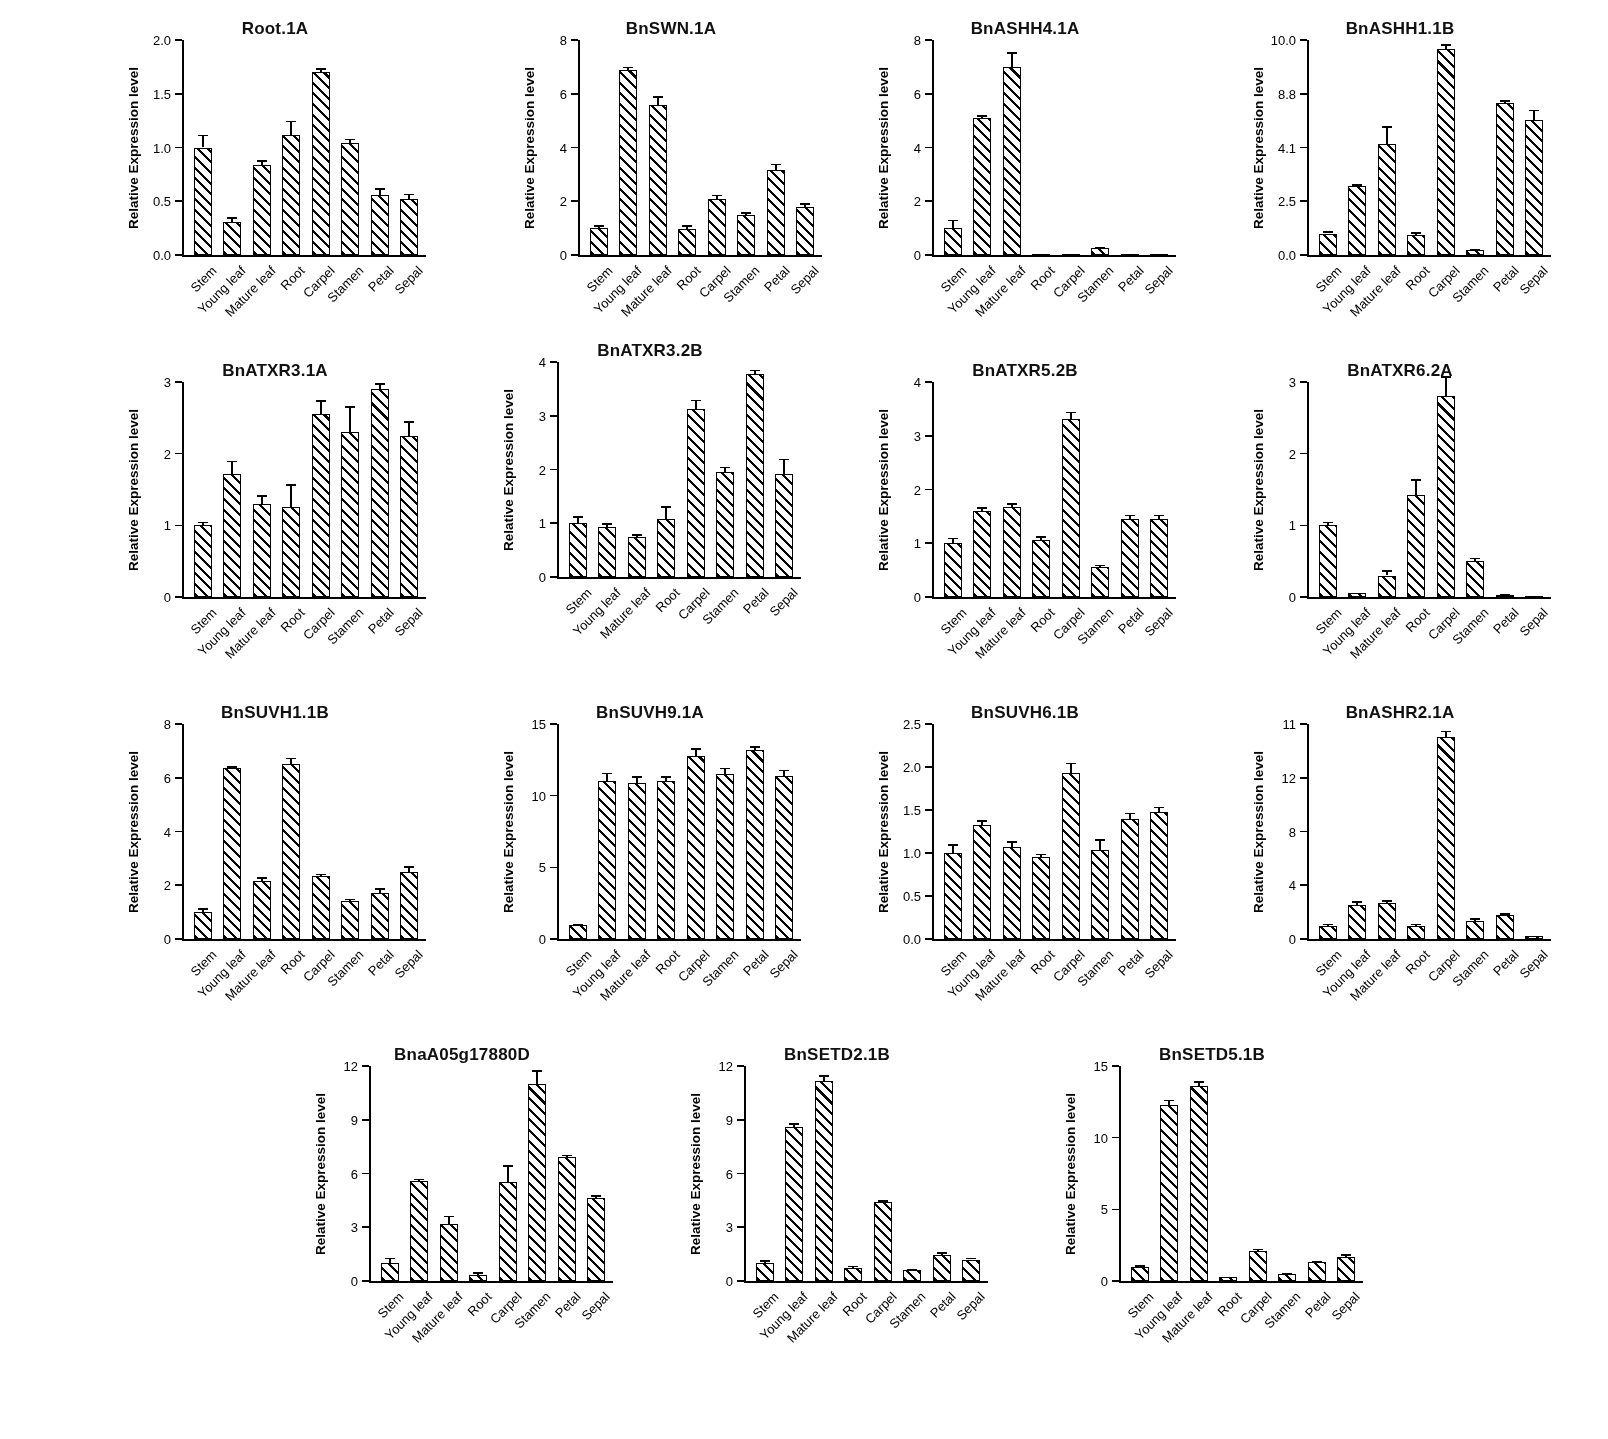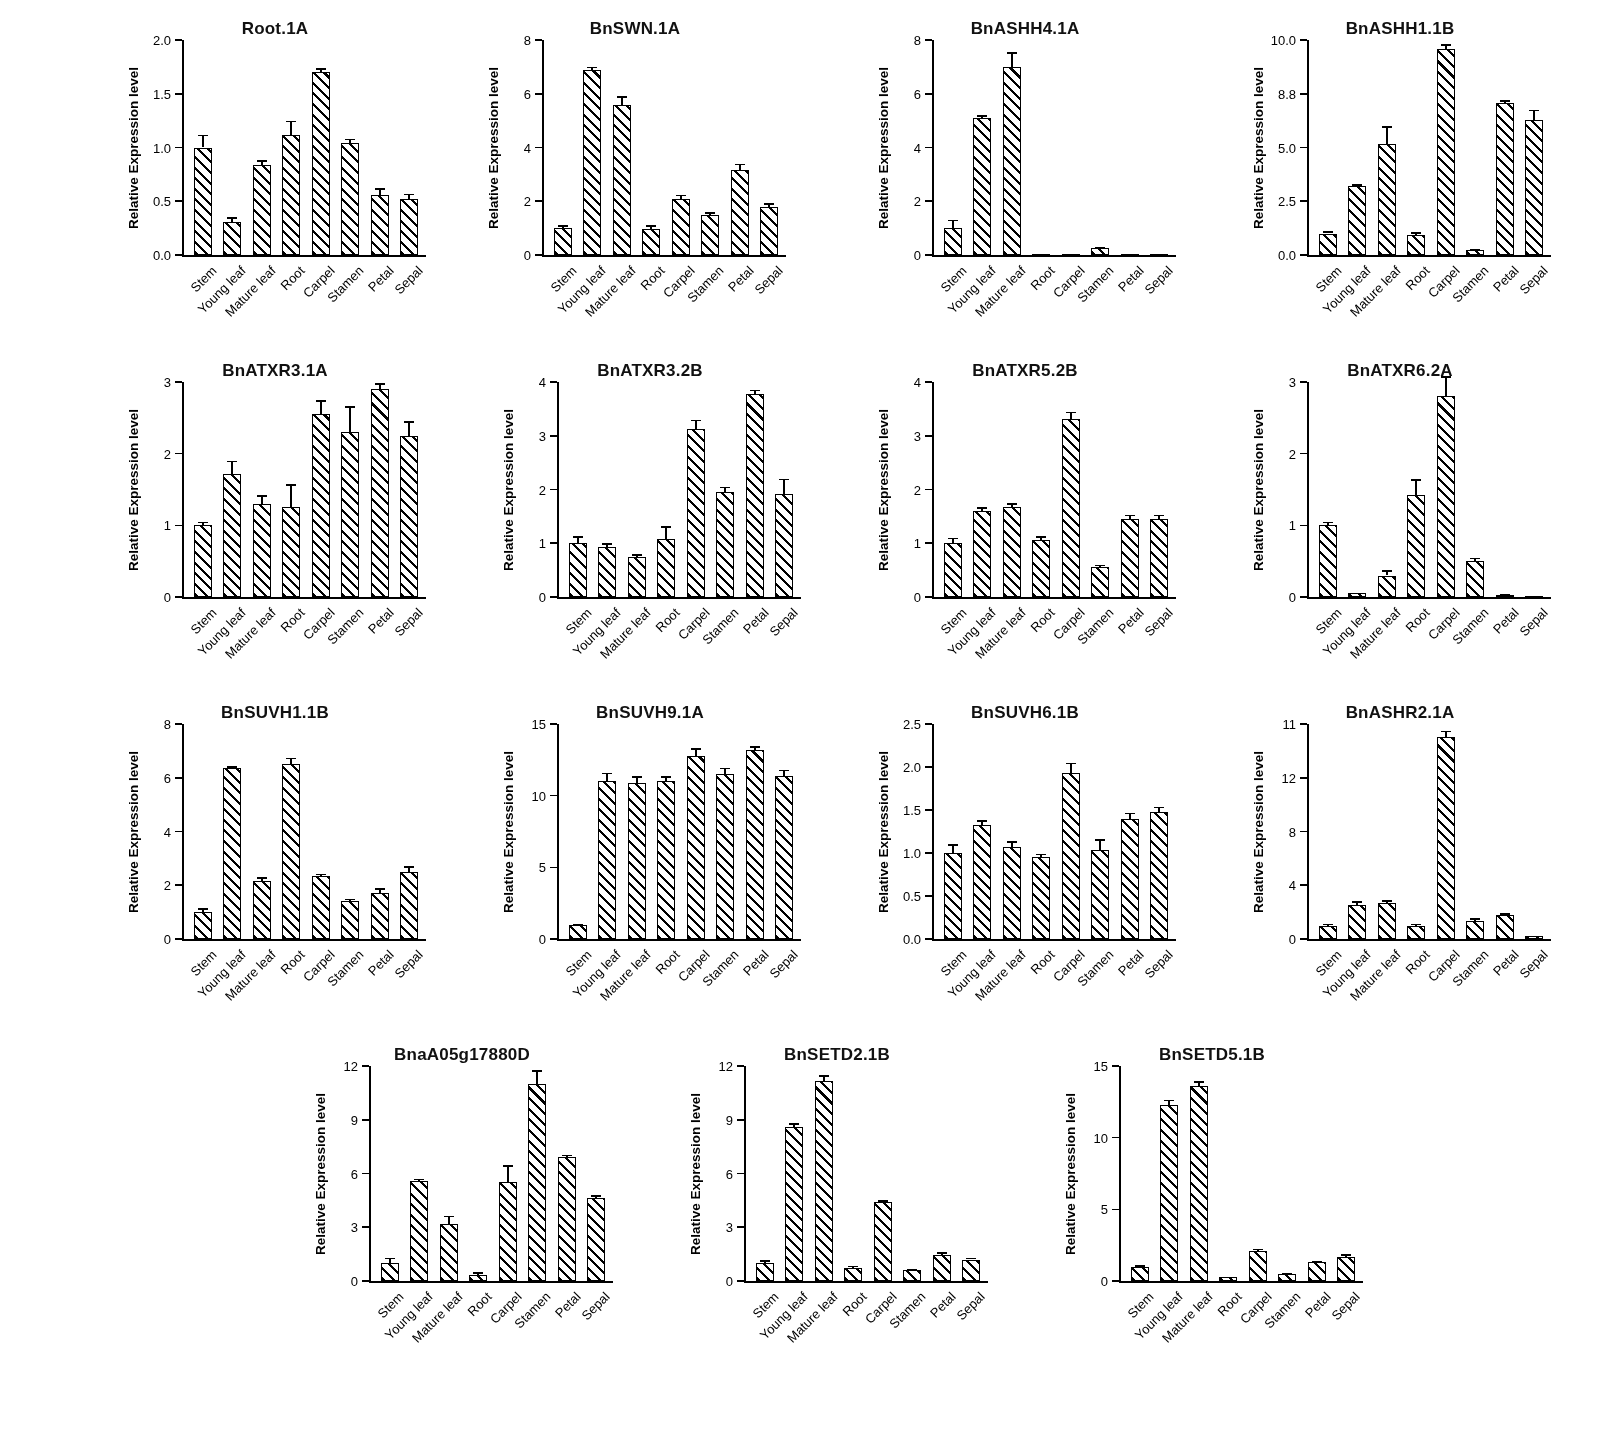--- a/index.html
+++ b/index.html
@@ -148,21 +148,21 @@
         <div class="bar" style="left: 250.605px; top: 154.8px; height: 60.2px; width: 18.29px;"></div>
         <div class="errbar" style="left: 258.95px; top: 148.35px; height: 6.45px;"></div>
         <div class="errcap" style="left: 254.629px; top: 148.35px; width: 10.2424px;"></div>
         <div class="xtick-label" style="left: 185.75px; top: 223px; width: 80px;">Petal</div>
         <div class="bar" style="left: 280.105px; top: 159.1px; height: 55.9px; width: 18.29px;"></div>
         <div class="errbar" style="left: 288.45px; top: 153.725px; height: 5.375px;"></div>
         <div class="errcap" style="left: 284.129px; top: 153.725px; width: 10.2424px;"></div>
         <div class="xtick-label" style="left: 215.25px; top: 223px; width: 80px;">Sepal</div>
       </div>
     </div>
-    <div class="panel" style="left: 480px; top: 18px; width: 310px;">
+    <div class="panel" style="left: 516px; top: 18px; width: 310px;">
       <div class="panel-title">BnSWN.1A</div>
       <div class="plot-wrap" style="position: relative; height: 310px;">
         <div class="ylabel" style="height: 215px; left: 4px; top: 0px;">Relative Expression level</div>
         <div class="axis-line" style="left: 62px; top: 0px; width: 2px; height: 216px;"></div>
         <div class="axis-line" style="left: 62px; top: 215px; width: 244px; height: 2px;"></div>
         <div class="ytick-mark" style="left: 55px; top: 214.2px; width: 7px;"></div>
         <div class="ytick-label" style="top: 215px; left: 0px; width: 51px;">0</div>
         <div class="ytick-mark" style="left: 55px; top: 160.45px; width: 7px;"></div>
         <div class="ytick-label" style="top: 161.25px; left: 0px; width: 51px;">2</div>
         <div class="ytick-mark" style="left: 55px; top: 106.7px; width: 7px;"></div>
@@ -251,21 +251,21 @@
       <div class="panel-title">BnASHH1.1B</div>
       <div class="plot-wrap" style="position: relative; height: 310px;">
         <div class="ylabel" style="height: 215px; left: 4px; top: 0px;">Relative Expression level</div>
         <div class="axis-line" style="left: 62px; top: 0px; width: 2px; height: 216px;"></div>
         <div class="axis-line" style="left: 62px; top: 215px; width: 244px; height: 2px;"></div>
         <div class="ytick-mark" style="left: 55px; top: 214.2px; width: 7px;"></div>
         <div class="ytick-label" style="top: 215px; left: 0px; width: 51px;">0.0</div>
         <div class="ytick-mark" style="left: 55px; top: 160.45px; width: 7px;"></div>
         <div class="ytick-label" style="top: 161.25px; left: 0px; width: 51px;">2.5</div>
         <div class="ytick-mark" style="left: 55px; top: 106.7px; width: 7px;"></div>
-        <div class="ytick-label" style="top: 107.5px; left: 0px; width: 51px;">5.0</div>
+        <div class="ytick-label" style="top: 107.5px; left: 0px; width: 51px;">4.1</div>
         <div class="ytick-mark" style="left: 55px; top: 52.95px; width: 7px;"></div>
         <div class="ytick-label" style="top: 53.75px; left: 0px; width: 51px;">8.8</div>
         <div class="ytick-mark" style="left: 55px; top: -0.8px; width: 7px;"></div>
         <div class="ytick-label" style="top: 0px; left: 0px; width: 51px;">10.0</div>
         <div class="bar" style="left: 73.605px; top: 193.5px; height: 21.5px; width: 18.29px;"></div>
         <div class="errbar" style="left: 81.95px; top: 190.92px; height: 2.58px;"></div>
         <div class="errcap" style="left: 77.6288px; top: 190.92px; width: 10.2424px;"></div>
         <div class="xtick-label" style="left: 8.75px; top: 223px; width: 80px;">Stem</div>
         <div class="bar" style="left: 103.105px; top: 146.2px; height: 68.8px; width: 18.29px;"></div>
         <div class="errbar" style="left: 111.45px; top: 144.05px; height: 2.15px;"></div>
@@ -338,21 +338,21 @@
         <div class="bar" style="left: 250.605px; top: 7.16667px; height: 207.833px; width: 18.29px;"></div>
         <div class="errbar" style="left: 258.95px; top: 1.43333px; height: 5.73333px;"></div>
         <div class="errcap" style="left: 254.629px; top: 1.43333px; width: 10.2424px;"></div>
         <div class="xtick-label" style="left: 185.75px; top: 223px; width: 80px;">Petal</div>
         <div class="bar" style="left: 280.105px; top: 53.75px; height: 161.25px; width: 18.29px;"></div>
         <div class="errbar" style="left: 288.45px; top: 39.4167px; height: 14.3333px;"></div>
         <div class="errcap" style="left: 284.129px; top: 39.4167px; width: 10.2424px;"></div>
         <div class="xtick-label" style="left: 215.25px; top: 223px; width: 80px;">Sepal</div>
       </div>
     </div>
-    <div class="panel" style="left: 495px; top: 360px; width: 310px;">
+    <div class="panel" style="left: 495px; top: 340px; width: 310px;">
       <div class="panel-title">BnATXR3.2B</div>
       <div class="plot-wrap" style="position: relative; height: 310px;">
         <div class="ylabel" style="height: 215px; left: 4px; top: 0px;">Relative Expression level</div>
         <div class="axis-line" style="left: 62px; top: 0px; width: 2px; height: 216px;"></div>
         <div class="axis-line" style="left: 62px; top: 215px; width: 244px; height: 2px;"></div>
         <div class="ytick-mark" style="left: 55px; top: 214.2px; width: 7px;"></div>
         <div class="ytick-label" style="top: 215px; left: 0px; width: 51px;">0</div>
         <div class="ytick-mark" style="left: 55px; top: 160.45px; width: 7px;"></div>
         <div class="ytick-label" style="top: 161.25px; left: 0px; width: 51px;">1</div>
         <div class="ytick-mark" style="left: 55px; top: 106.7px; width: 7px;"></div>

